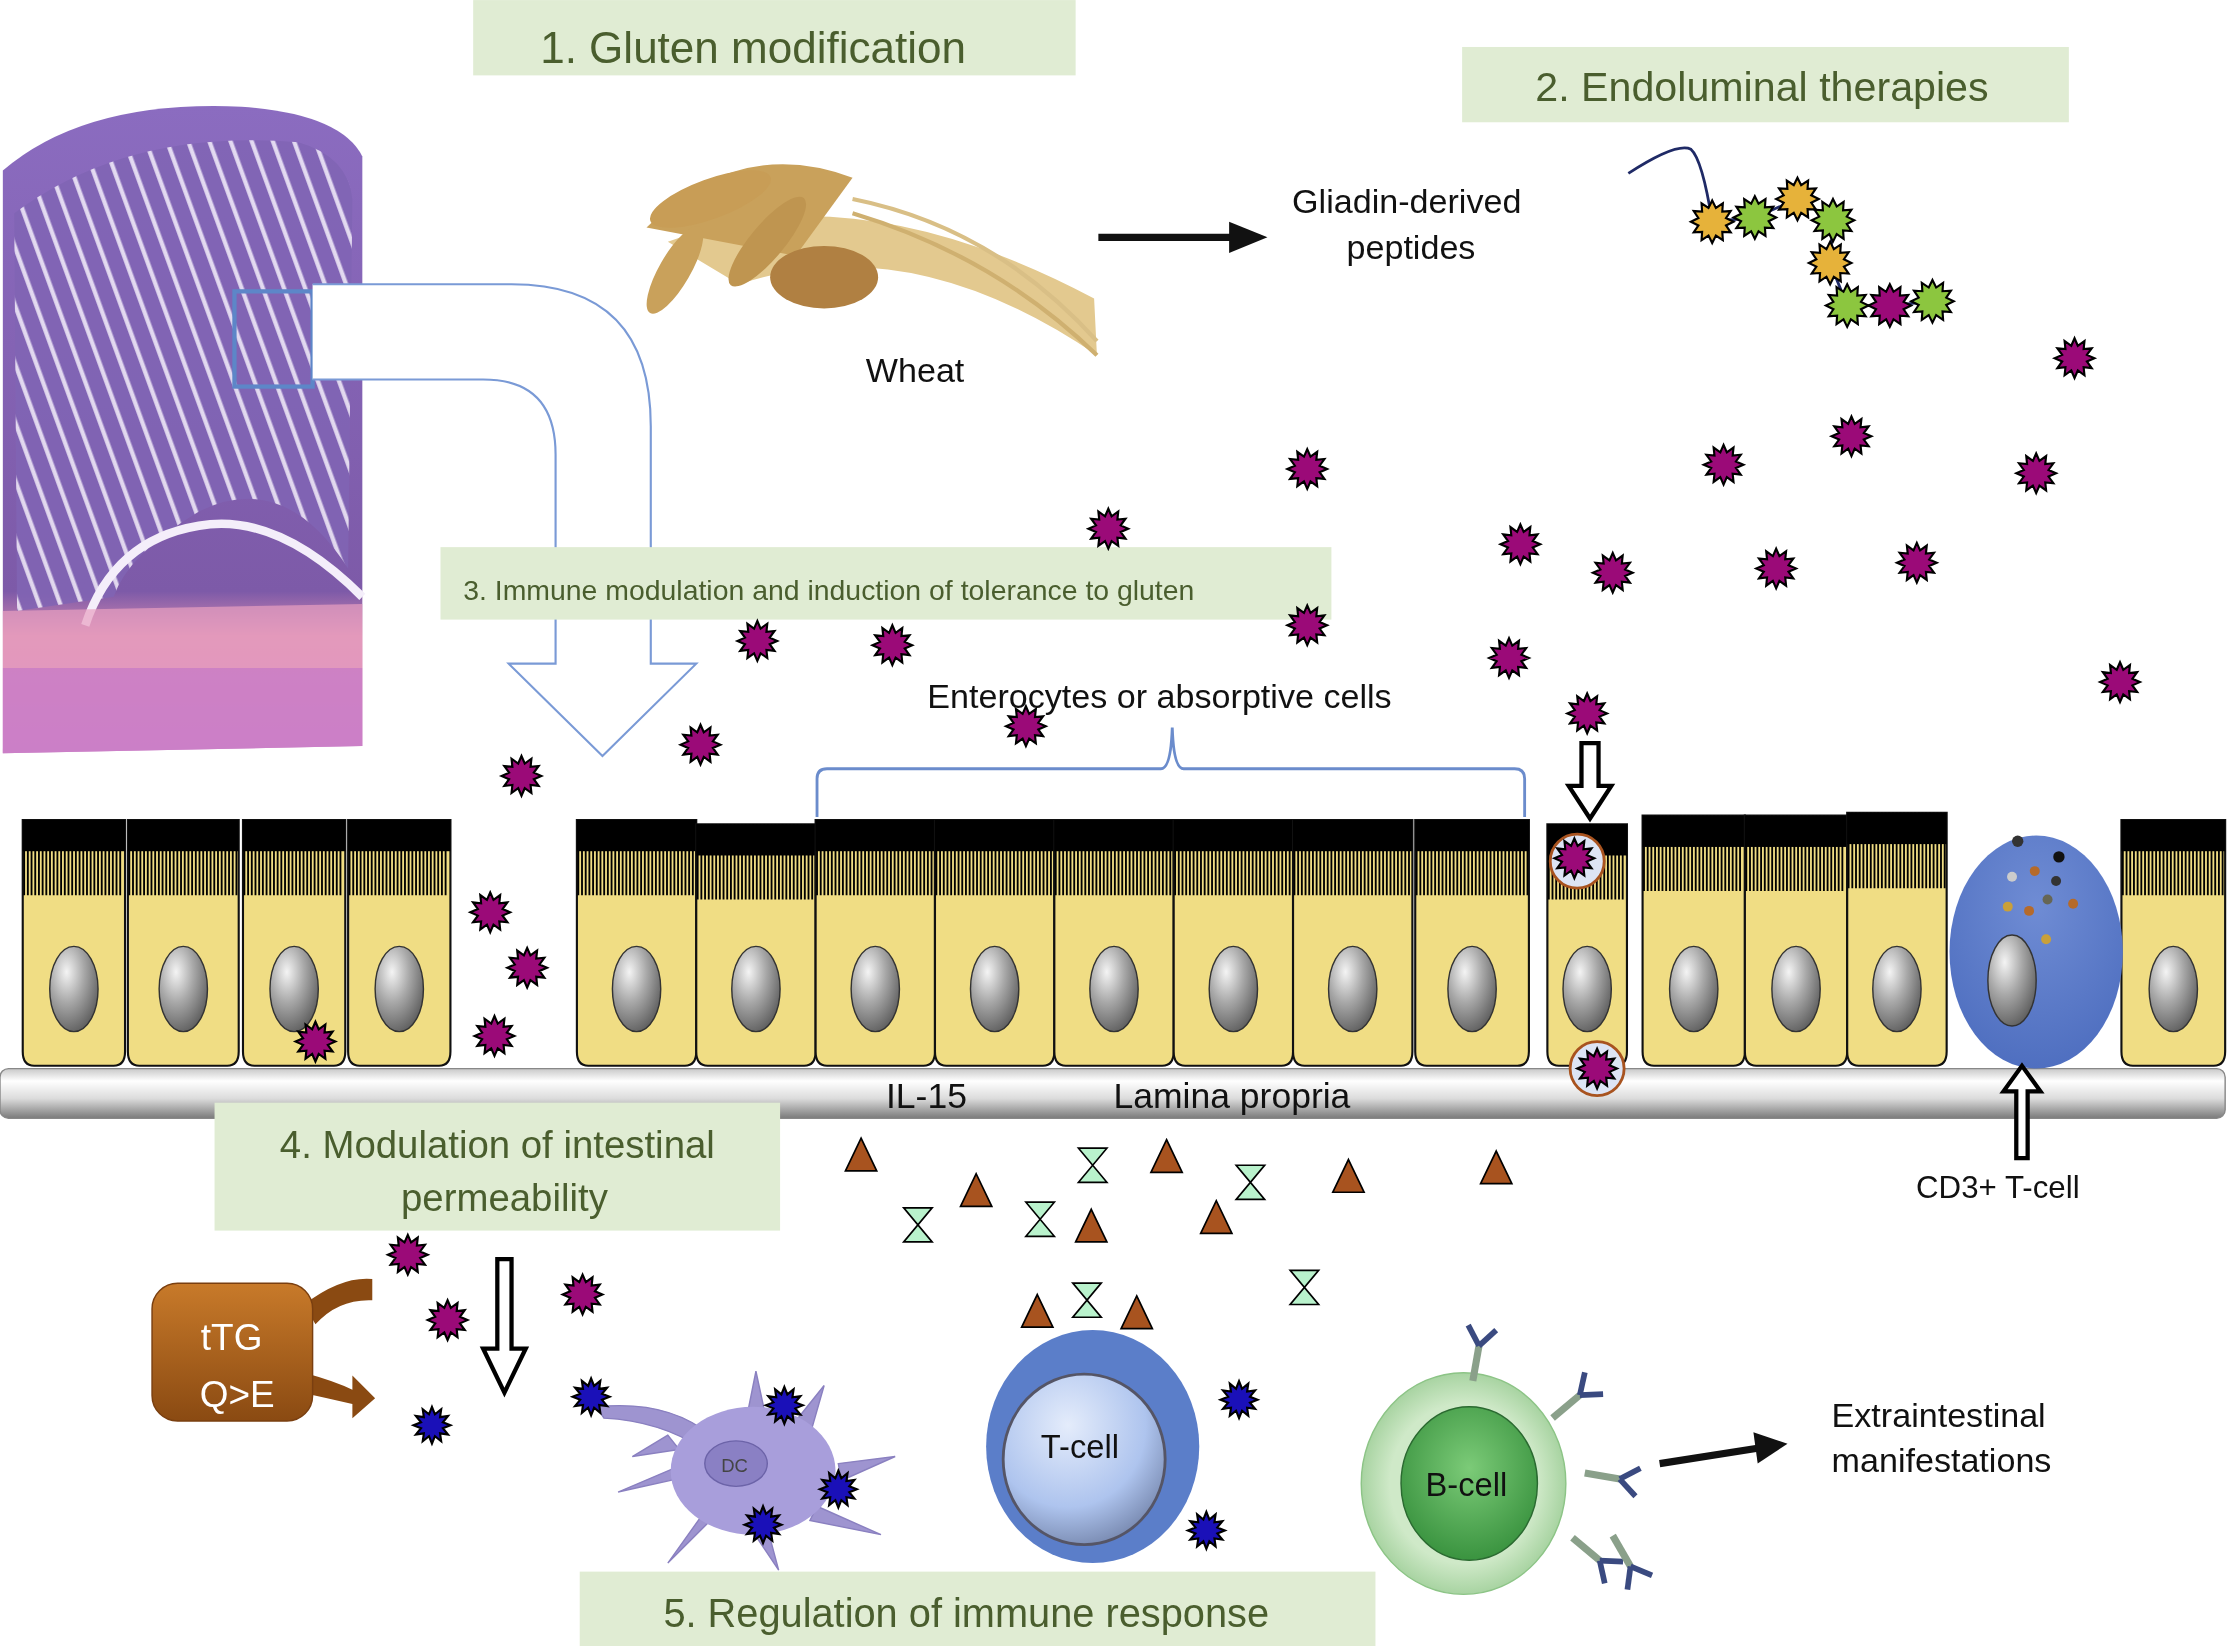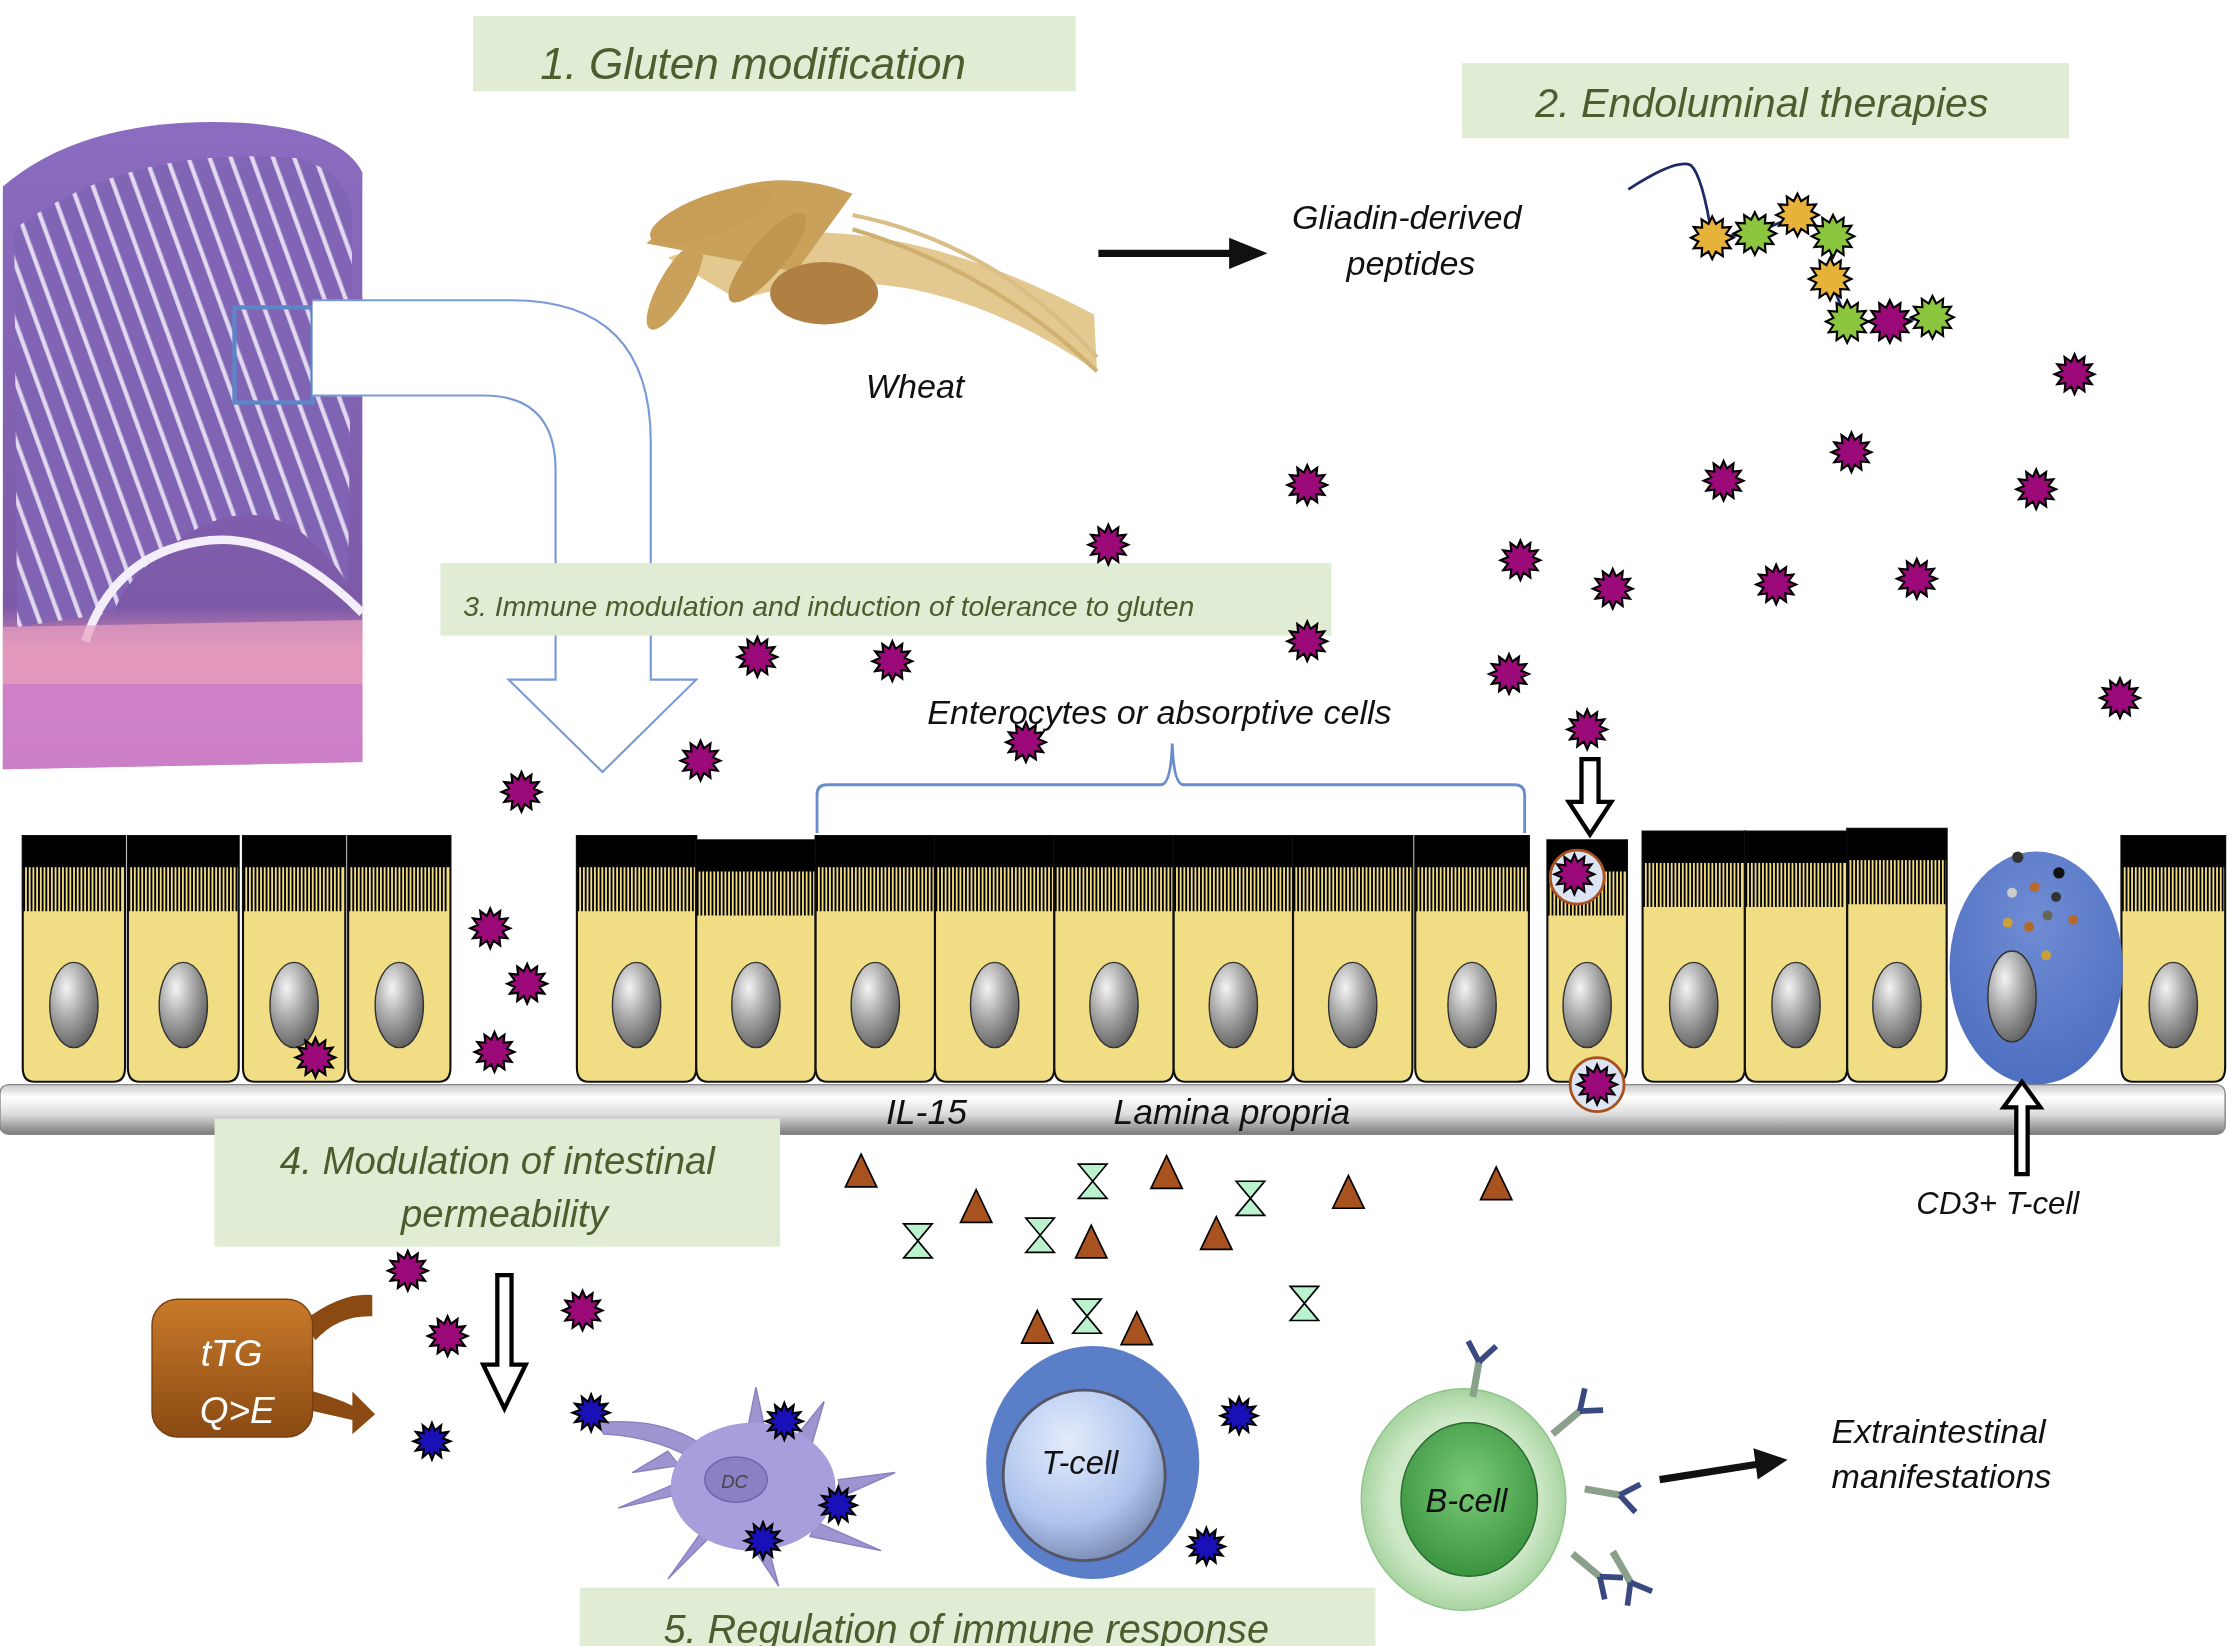--- a/index.html
+++ b/index.html
@@ -1,17 +1,17 @@
 <!DOCTYPE html>
 <html style="font-size:14.3px"><head>
 <meta charset="utf-8">
 <style>
   html, body { margin: 0; padding: 0; background: #ffffff; }
   body { width: 2228px; height: 1647px; overflow: hidden; position: relative; font-family: "Liberation Sans", sans-serif; }
-  #stage { position: absolute; left: 0; top: 16px; width: 2228px; height: 1272px; font-style: italic; }
+  #stage { position: absolute; left: 0; top: 0; width: 2228px; height: 1272px; }
   svg text { font-family: "Liberation Sans", sans-serif; }
   .box-text { fill: #4a5e2e; }
   .lbl { fill: #111111; }
 </style>
 </head>
 <body>
 
 <div id="stage">
 <svg id="svg" width="2228" height="1647" viewBox="0 0 1568 1159" xmlns="http://www.w3.org/2000/svg">
   <defs>

